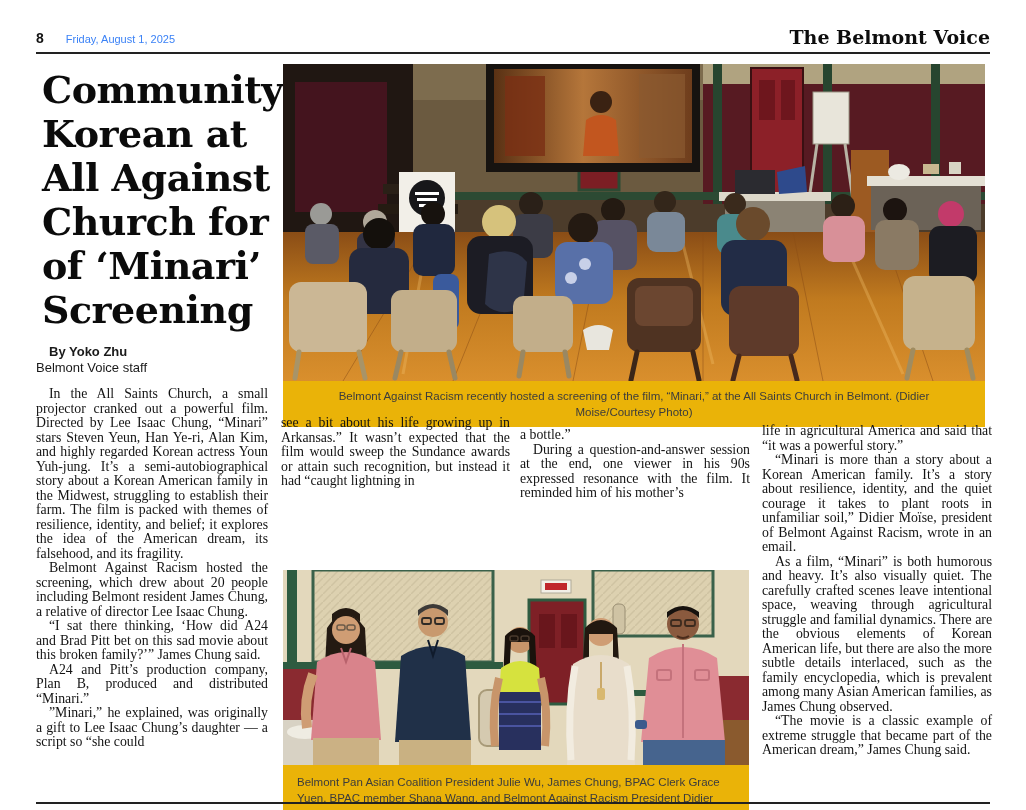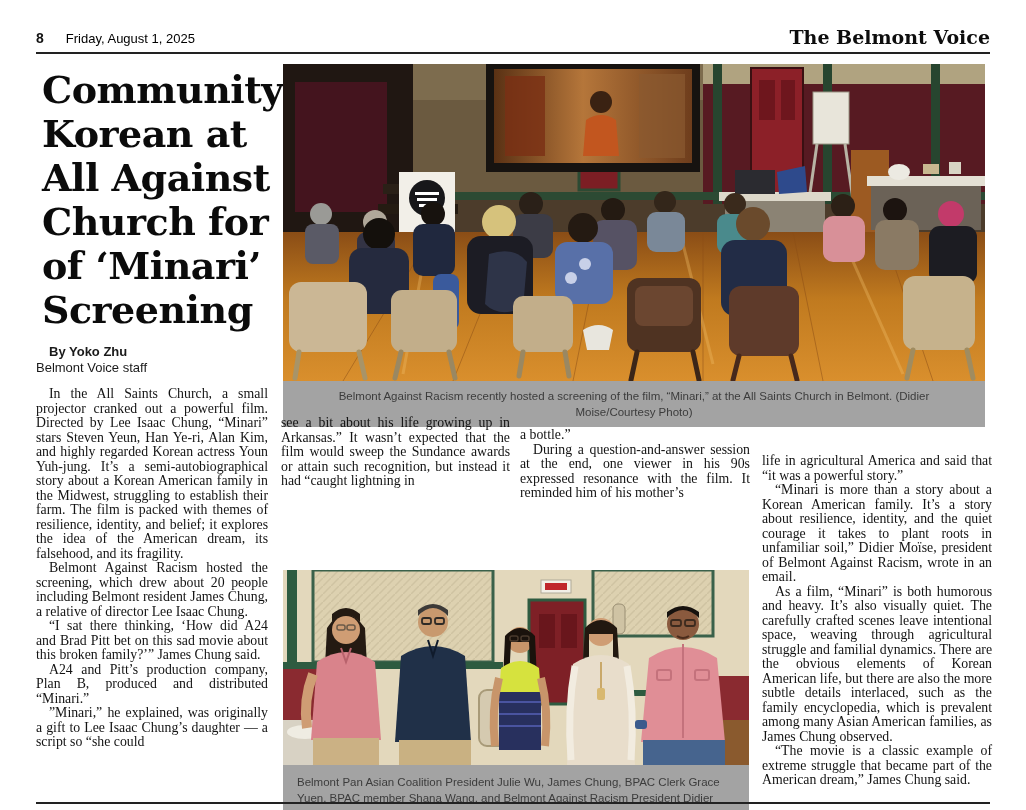--- a/index.html
+++ b/index.html
@@ -2,48 +2,48 @@
 <html><head>
 <meta charset="utf-8">
 <style>
   html,body{margin:0;padding:0;background:#ffffff;}
   .page{position:relative;width:1026px;height:810px;background:#ffffff;overflow:hidden;
         font-family:"Liberation Serif",serif;color:#131313;}
   
   .folio{position:absolute;left:36px;top:30px;display:flex;align-items:baseline;gap:22px;
          font-family:"Liberation Sans",sans-serif;}
   .pagenum{font-size:14px;font-weight:bold;color:#111;}
-  .issuedate{font-size:13px;color:#000000;}
+  .issuedate{font-size:11px;color:#3b82f6;}
   .masthead{position:absolute;right:36px;top:26px;font-family:"DejaVu Serif",serif;
             font-weight:bold;font-size:19px;color:#0d0d0d;}
   .rule{position:absolute;left:36px;width:954px;height:2px;background:#222;}
   .rule.top{top:52px;}
   .rule.bottom{top:802px;}
   
   .headline{position:absolute;left:34px;top:60px;width:246px;margin:8px;
             font-family:"DejaVu Serif",serif;font-weight:bold;font-size:38px;
             line-height:44px;letter-spacing:-0.5px;color:#0b0b0b;}
   .headline div{white-space:nowrap;}
   .byline{position:absolute;left:36px;top:344px;font-family:"Liberation Sans",sans-serif;
           font-size:13px;line-height:16px;color:#1a1a1a;}
   .byline .author{font-weight:bold;margin-left:13px;}
   
   .col{position:absolute;font-size:13.8px;line-height:14.5px;text-align:justify;}
   .col p{margin:0;}
   .col p.indent{text-indent:13px;}
   .col1{left:36px;top:387px;width:232px;}
   .col2{left:281px;top:416px;width:229px;}
   .col3{left:520px;top:428px;width:230px;}
-  .col4{left:762px;top:424px;width:230px;margin-top:30px;}
+  .col4{left:762px;top:424px;width:230px;}
   
   figure{margin:0;padding:0;position:absolute;}
   .fig1{left:283px;top:64px;width:702px;}
   .fig2{left:283px;top:527px;width:466px;margin-top:43px;}
   figure svg{display:block;}
-  figcaption{background:#a3a3a3;font-family:"Liberation Sans",sans-serif;
+  figcaption{background:#eab308;font-family:"Liberation Sans",sans-serif;
              font-size:11.5px;line-height:16px;color:#3c3c3c;}
   .fig1 figcaption{text-align:center;padding:7px 18px;}
   .fig2 figcaption{text-align:left;padding:9px 14px 12px 14px;}
 </style>
 </head>
 <body>
 
 <div class="page">
 
   <div class="folio">

